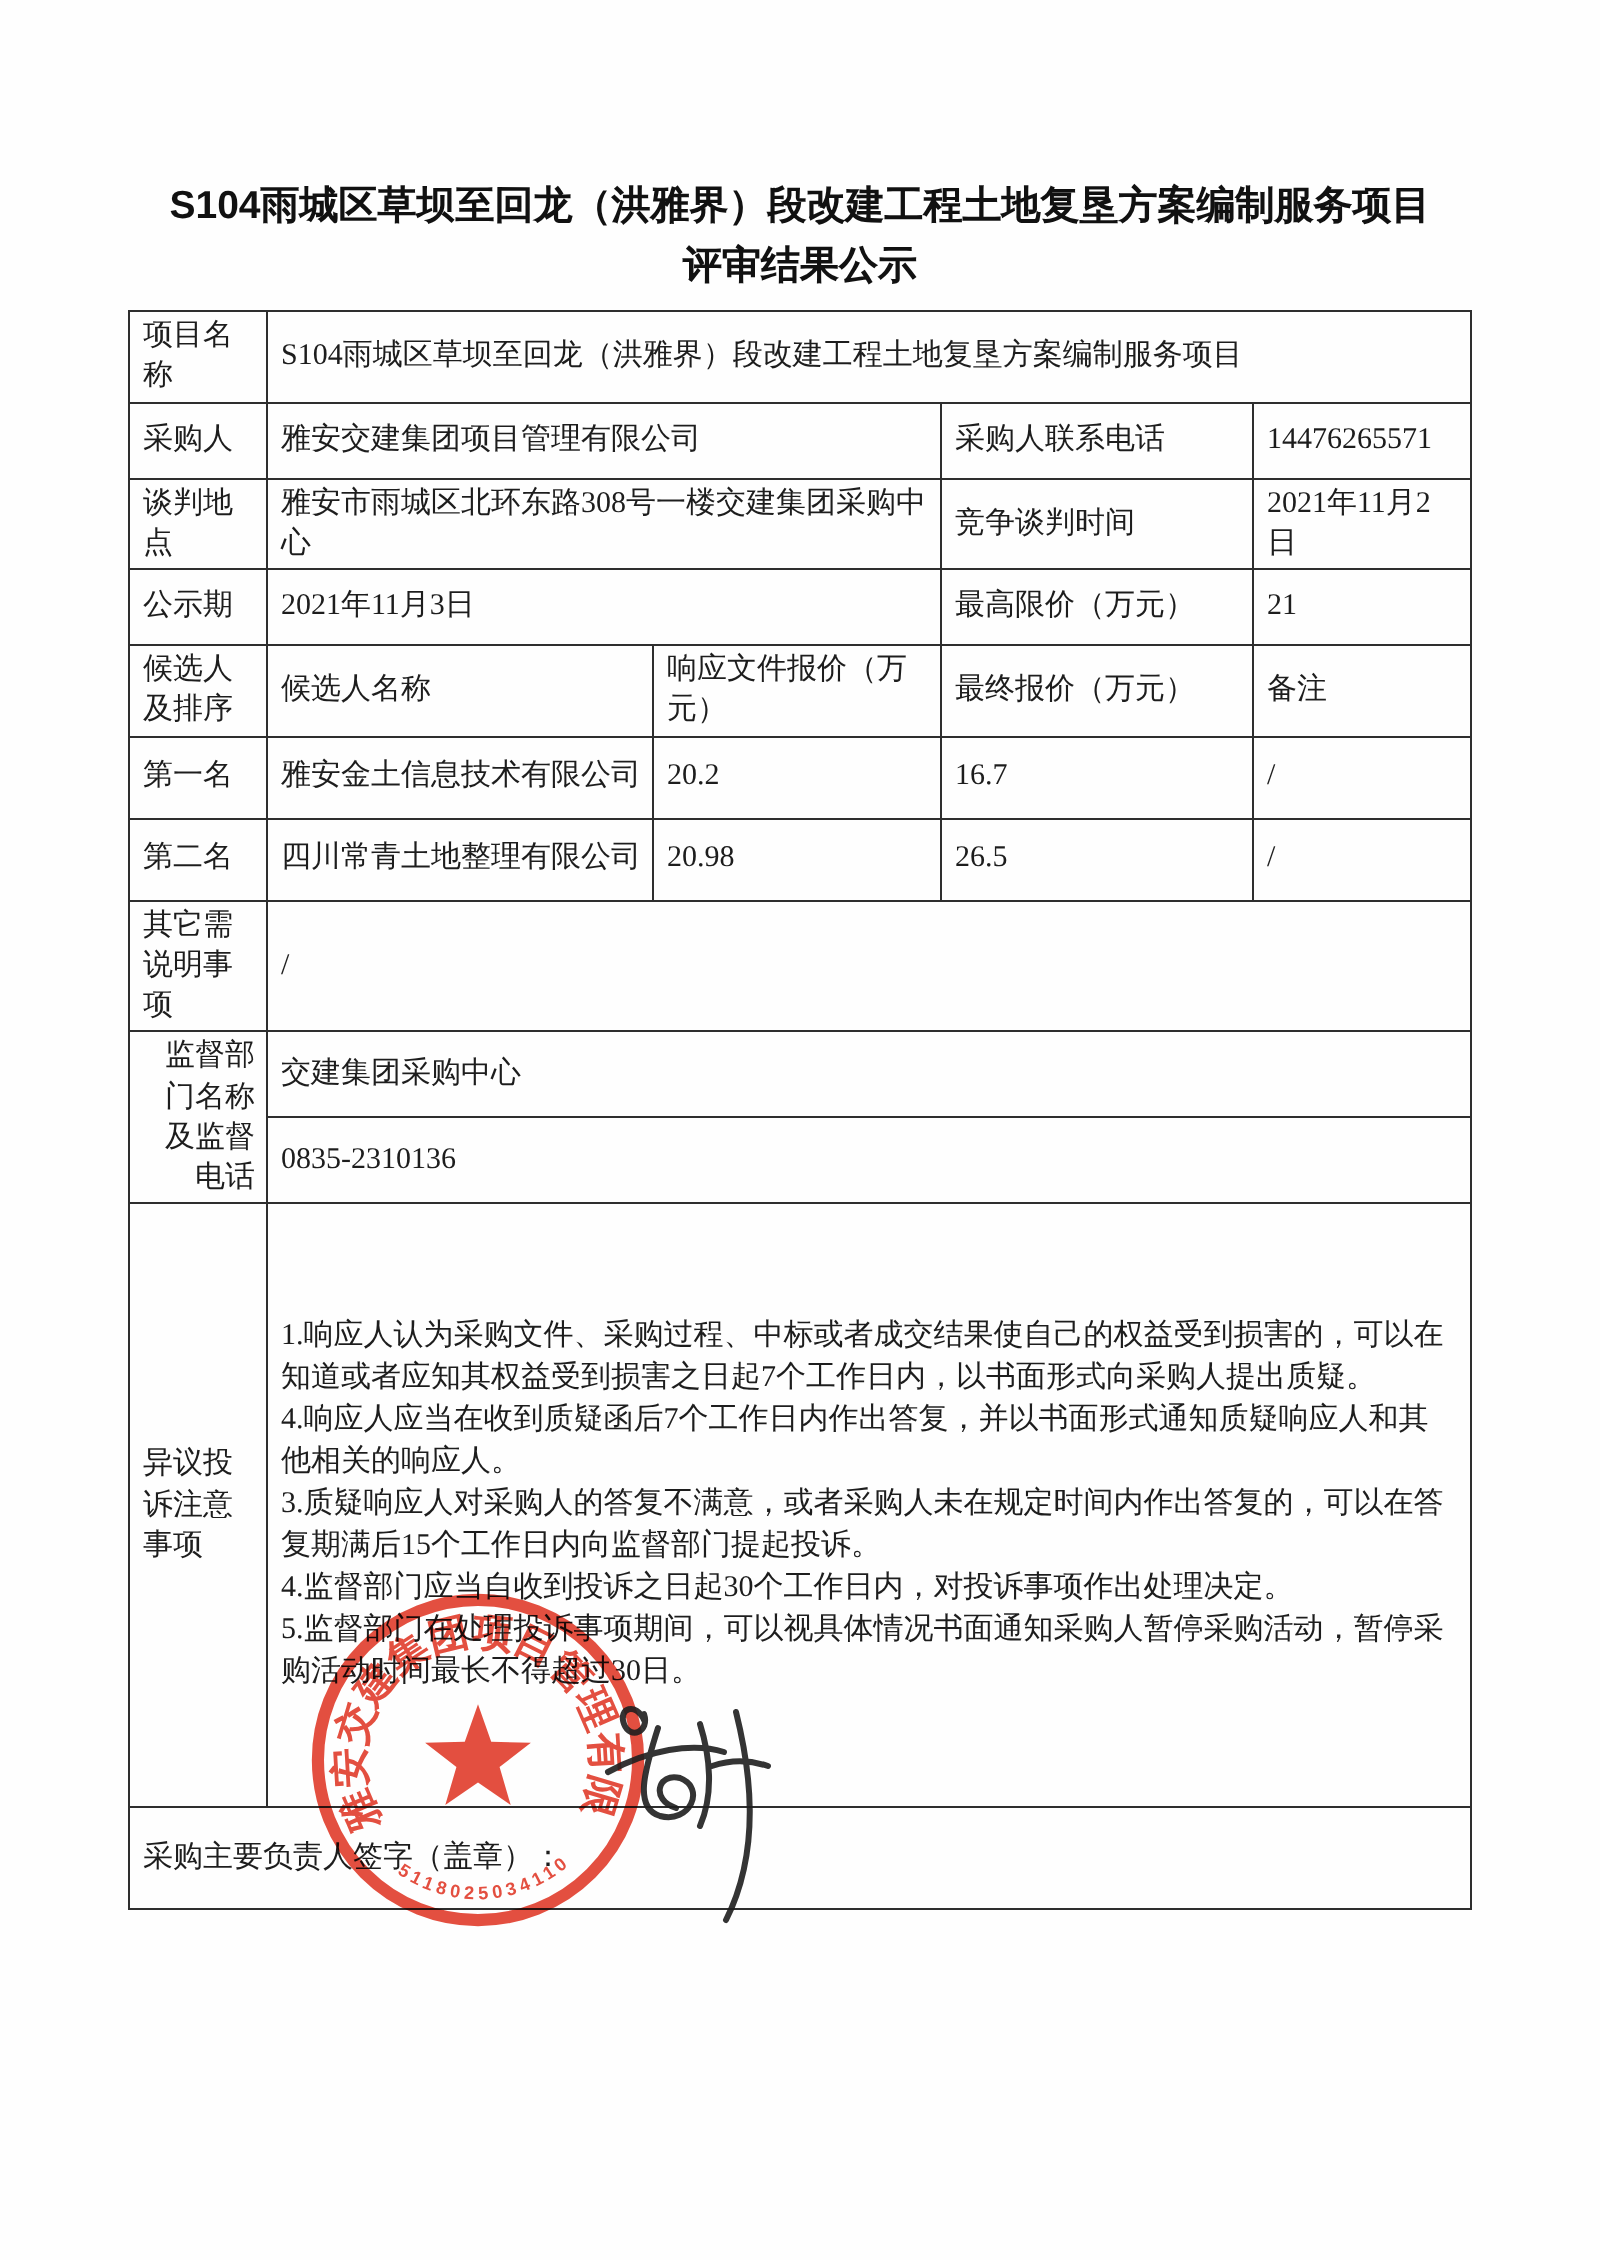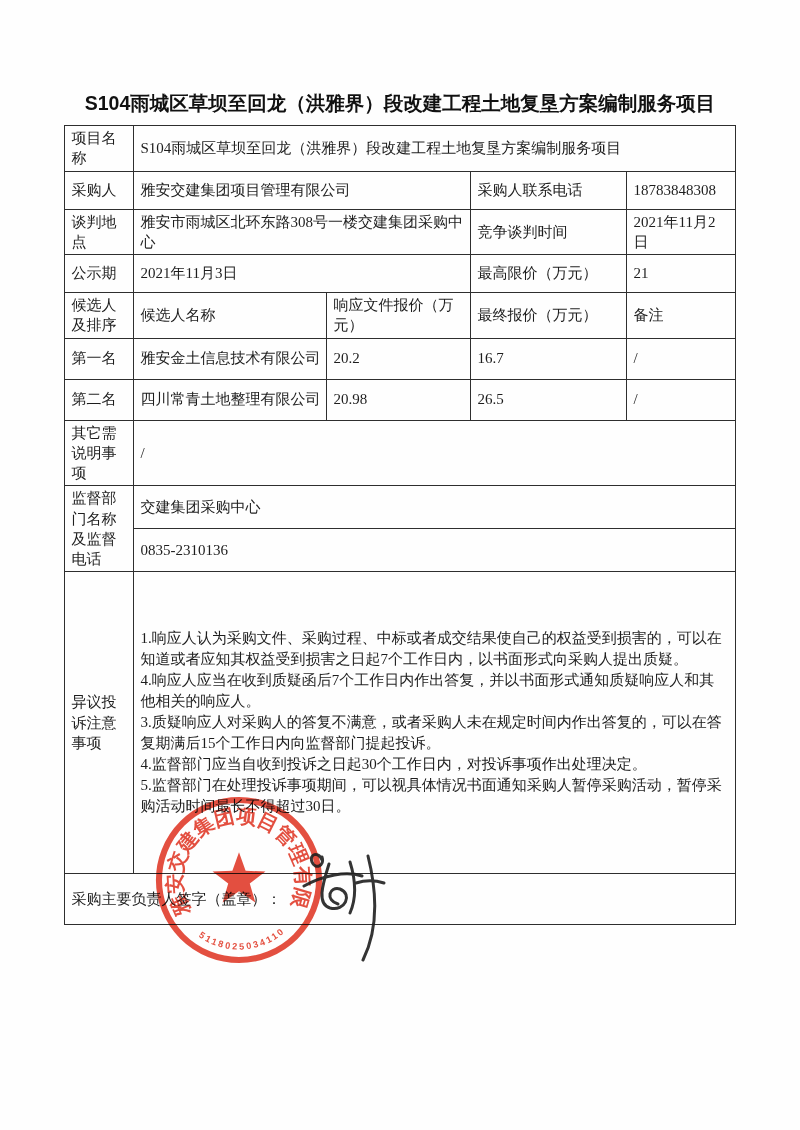--- a/index.html
+++ b/index.html
@@ -31,21 +31,21 @@
     border: 1.6px solid #2e2e2e;
     padding: 2px 6px;
     font-size: 15px;
     line-height: 1.35;
     vertical-align: middle;
     word-break: break-all;
   }
   td.lab { padding-left: 4px; padding-right: 2px; }
   td.c { }
   td.l { text-align: left; }
-  td.ctr-lab { text-align: left; padding-left: 2px; padding-right: 2px; margin-top: 38px; }
+  td.ctr-lab { text-align: right; padding-left: 2px; padding-right: 2px; margin-top: 38px; }
   tr.h39 { height: 39px; } tr.h38 { height: 38px; }
   tr.h42 { height: 42px; } tr.h41 { height: 41px; }
   tr.h302 { height: 302px; }
   tr.h51 { height: 51px; }
   td.objection-cell { padding: 8px 10px; vertical-align: middle; }
   td.objection-cell p { margin: 0; line-height: 21px; text-align: left; }
   .sig-row-label { padding-left: 8px; }
   
   .seal {
     position: absolute;
@@ -62,40 +62,41 @@
     width: 112px; height: 132px;
     opacity: 0.9;
     pointer-events: none;
   }
 </style>
 </head>
 <body>
 
 <div class="doc-title">
   <div>S104雨城区草坝至回龙（洪雅界）段改建工程土地复垦方案编制服务项目</div>
+  <div>评审结果公示</div>
 </div>
 
 <table class="main">
   <colgroup>
     <col style="width:69px">
       <col style="width:193px">
       <col style="width:144px">
     <col style="width:156px">
       <col style="width:108px">
   </colgroup>
   <tbody>
     <tr class="h39">
       <td class="lab l">项目名称</td>
       <td class="l" colspan="4">S104雨城区草坝至回龙（洪雅界）段改建工程土地复垦方案编制服务项目</td>
     </tr>
     <tr class="h38">
       <td class="lab l">采购人</td>
       <td class="l" colspan="2">雅安交建集团项目管理有限公司</td>
       <td class="c">采购人联系电话</td>
-      <td class="c">18783848308</td>
+      <td class="c">14476265571</td>
     </tr>
     <tr class="h39">
       <td class="lab l">谈判地点</td>
       <td class="l" colspan="2">雅安市雨城区北环东路308号一楼交建集团采购中心</td>
       <td class="c">竞争谈判时间</td>
       <td class="c">2021年11月2日</td>
     </tr>
     <tr class="h38">
       <td class="lab l">公示期</td>
       <td class="l" colspan="2">2021年11月3日</td>

